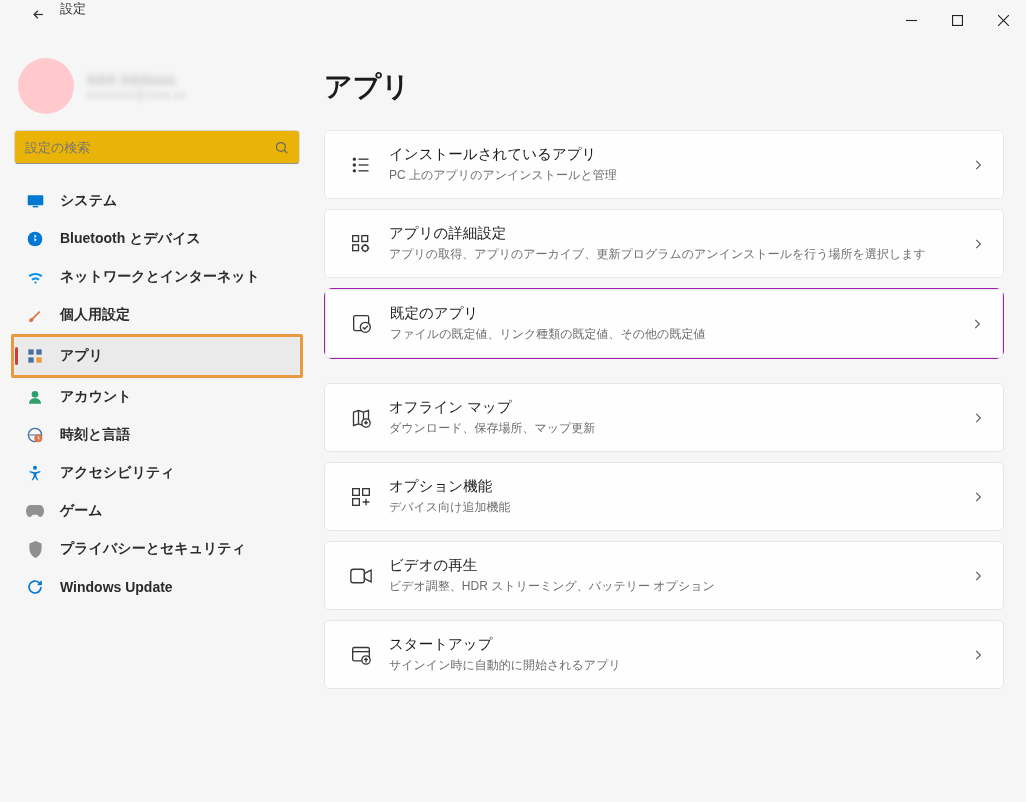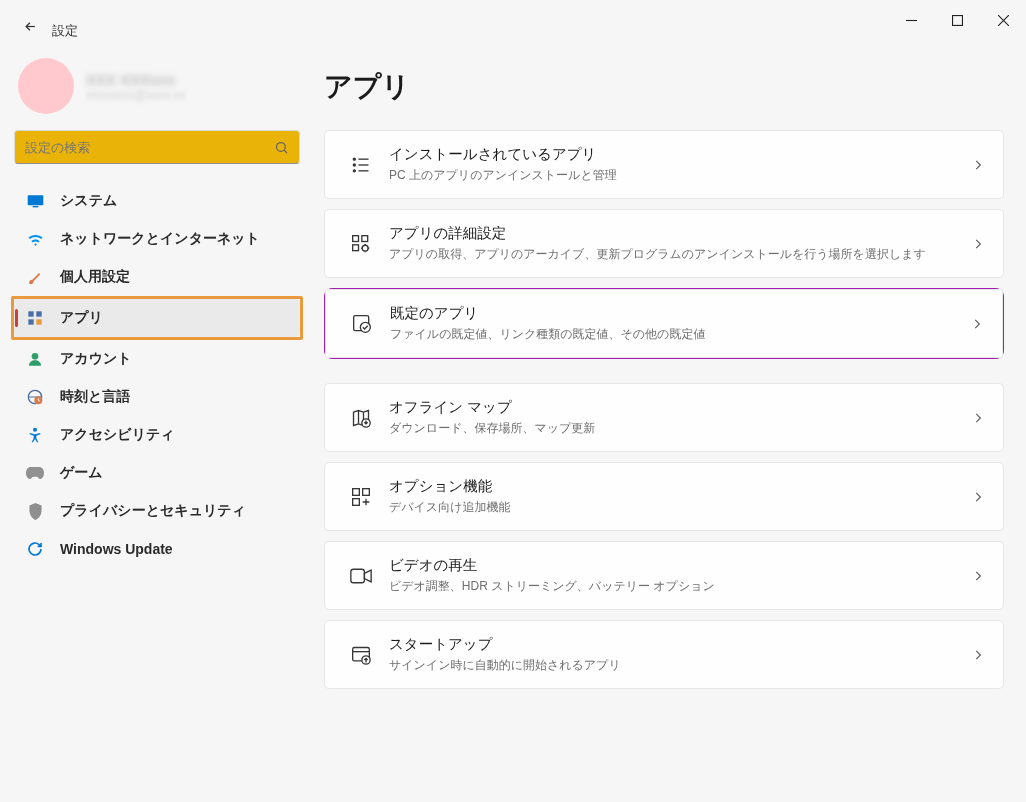--- a/index.html
+++ b/index.html
@@ -1,19 +1,19 @@
 <!DOCTYPE html>
 <html><head>
 <meta charset="utf-8">
 <style>
   * { box-sizing: border-box; margin: 0; padding: 0; font-family: "Segoe UI", "Yu Gothic UI", Meiryo, sans-serif; }
   html, body { width: 1026px; height: 802px; background: #f6f6f6; overflow: hidden; }
 
   .titlebar {
-    height: 40px; display: flex; align-items: flex-end; padding-left: 16px;
+    height: 40px; display: flex; align-items: flex-start; padding-left: 24px;
     background: #f6f6f6;
   }
   .titlebar .back { width: 28px; height: 28px; display:flex; align-items:center; justify-content:center; color:#333; }
   .titlebar .title { font-size: 13px; color: #333; margin-left: 8px; }
   .win-controls { margin-left: auto; display:flex; }
   .win-controls div { width: 46px; height: 40px; display:flex; align-items:center; justify-content:center; color:#222; }
 
   .body-row { display:flex; height: calc(802px - 40px); }
 
   
@@ -121,20 +121,29 @@
         <span class="ico">
             <svg width="17" height="14" viewBox="0 0 24 18">
               <rect x="1" y="1" width="22" height="14" rx="1" fill="#0078d4"></rect>
               <rect x="8" y="16" width="8" height="2" fill="#0078d4"></rect>
             </svg>
           </span>
         <span>システム</span>
       </div>
       <div class="nav-item">
         <span class="ico">
+            <svg width="16" height="16" viewBox="0 0 24 24" fill="#0078d4">
+              <circle cx="12" cy="12" r="11"></circle>
+              <path d="M11 6v12l5-4-5-4 5-4-5-4z" fill="#fff" transform="scale(0.7) translate(5 5)"></path>
+            </svg>
+          </span>
+        <span>Bluetooth とデバイス</span>
+      </div>
+      <div class="nav-item">
+        <span class="ico">
             <svg width="17" height="14" viewBox="0 0 24 20" fill="#0091ea">
               <path d="M12 20l-2-3c1-1 3-1 4 0zM6 13c3-3 9-3 12 0l-2 2c-2-2-6-2-8 0zM2 8c5-5 15-5 20 0l-2 2c-4-4-12-4-16 0z"></path>
             </svg>
           </span>
         <span>ネットワークとインターネット</span>
       </div>
       <div class="nav-item">
         <span class="ico">
             <svg width="16" height="16" viewBox="0 0 24 24">
               <path d="M3 21c0-3 2-5 5-5l10-10 2 2-10 10c0 3-2 5-5 5z" fill="#d97a4a"></path>

